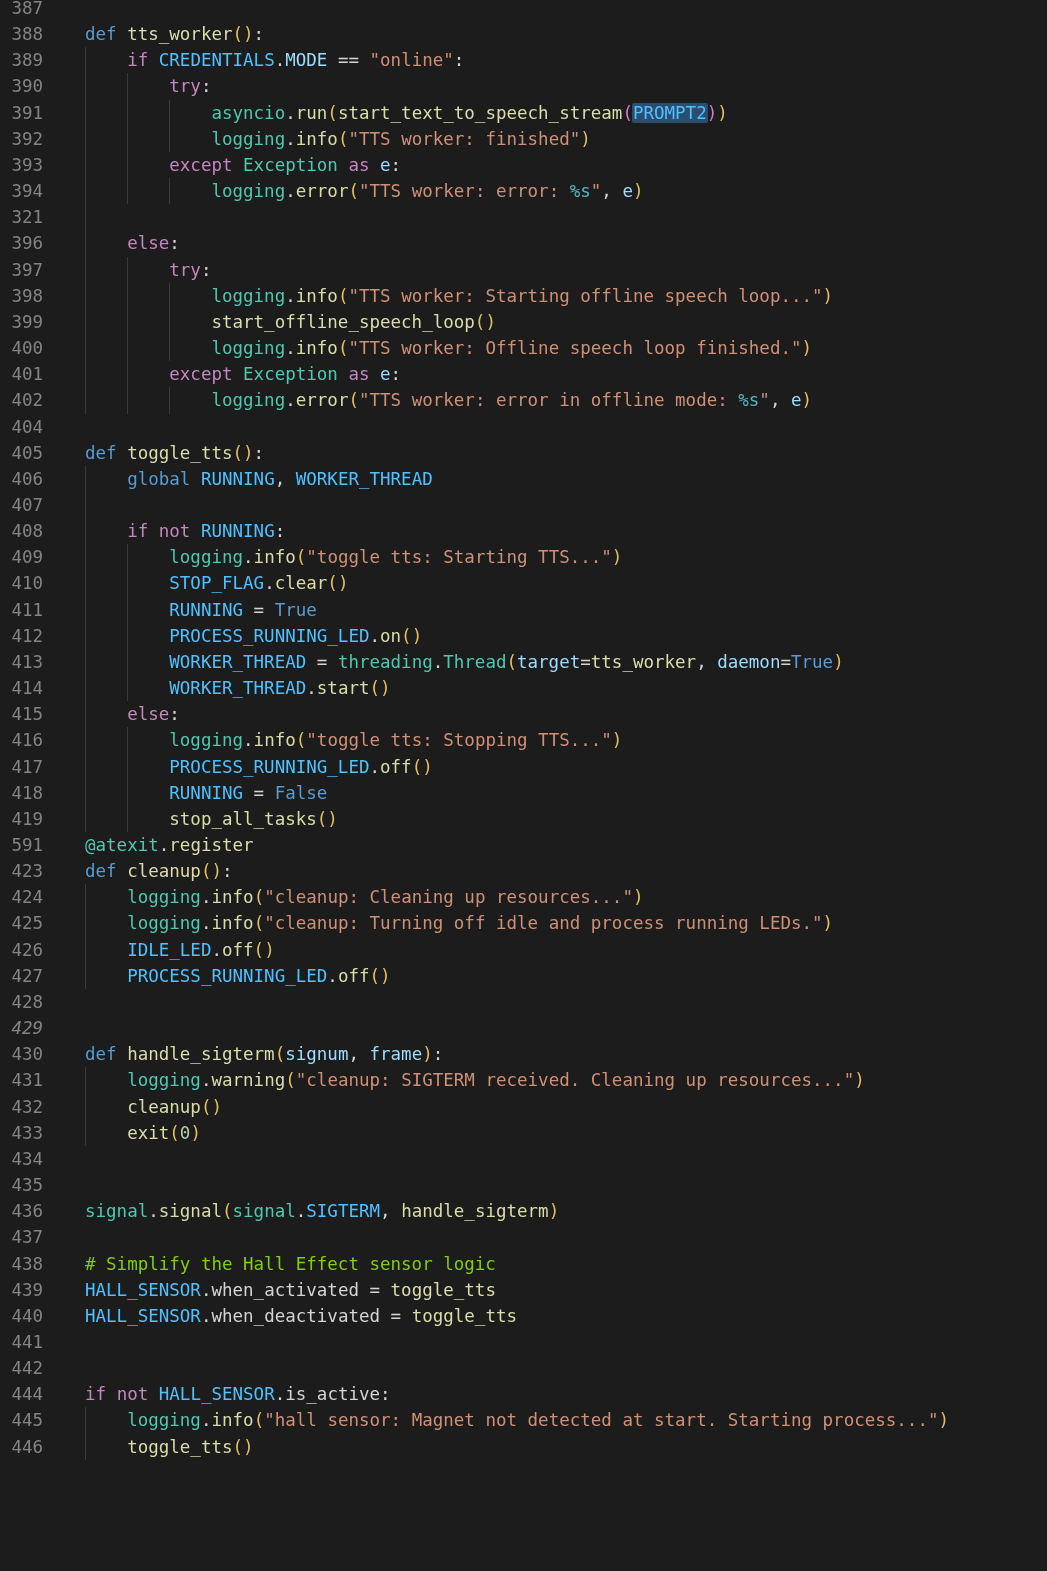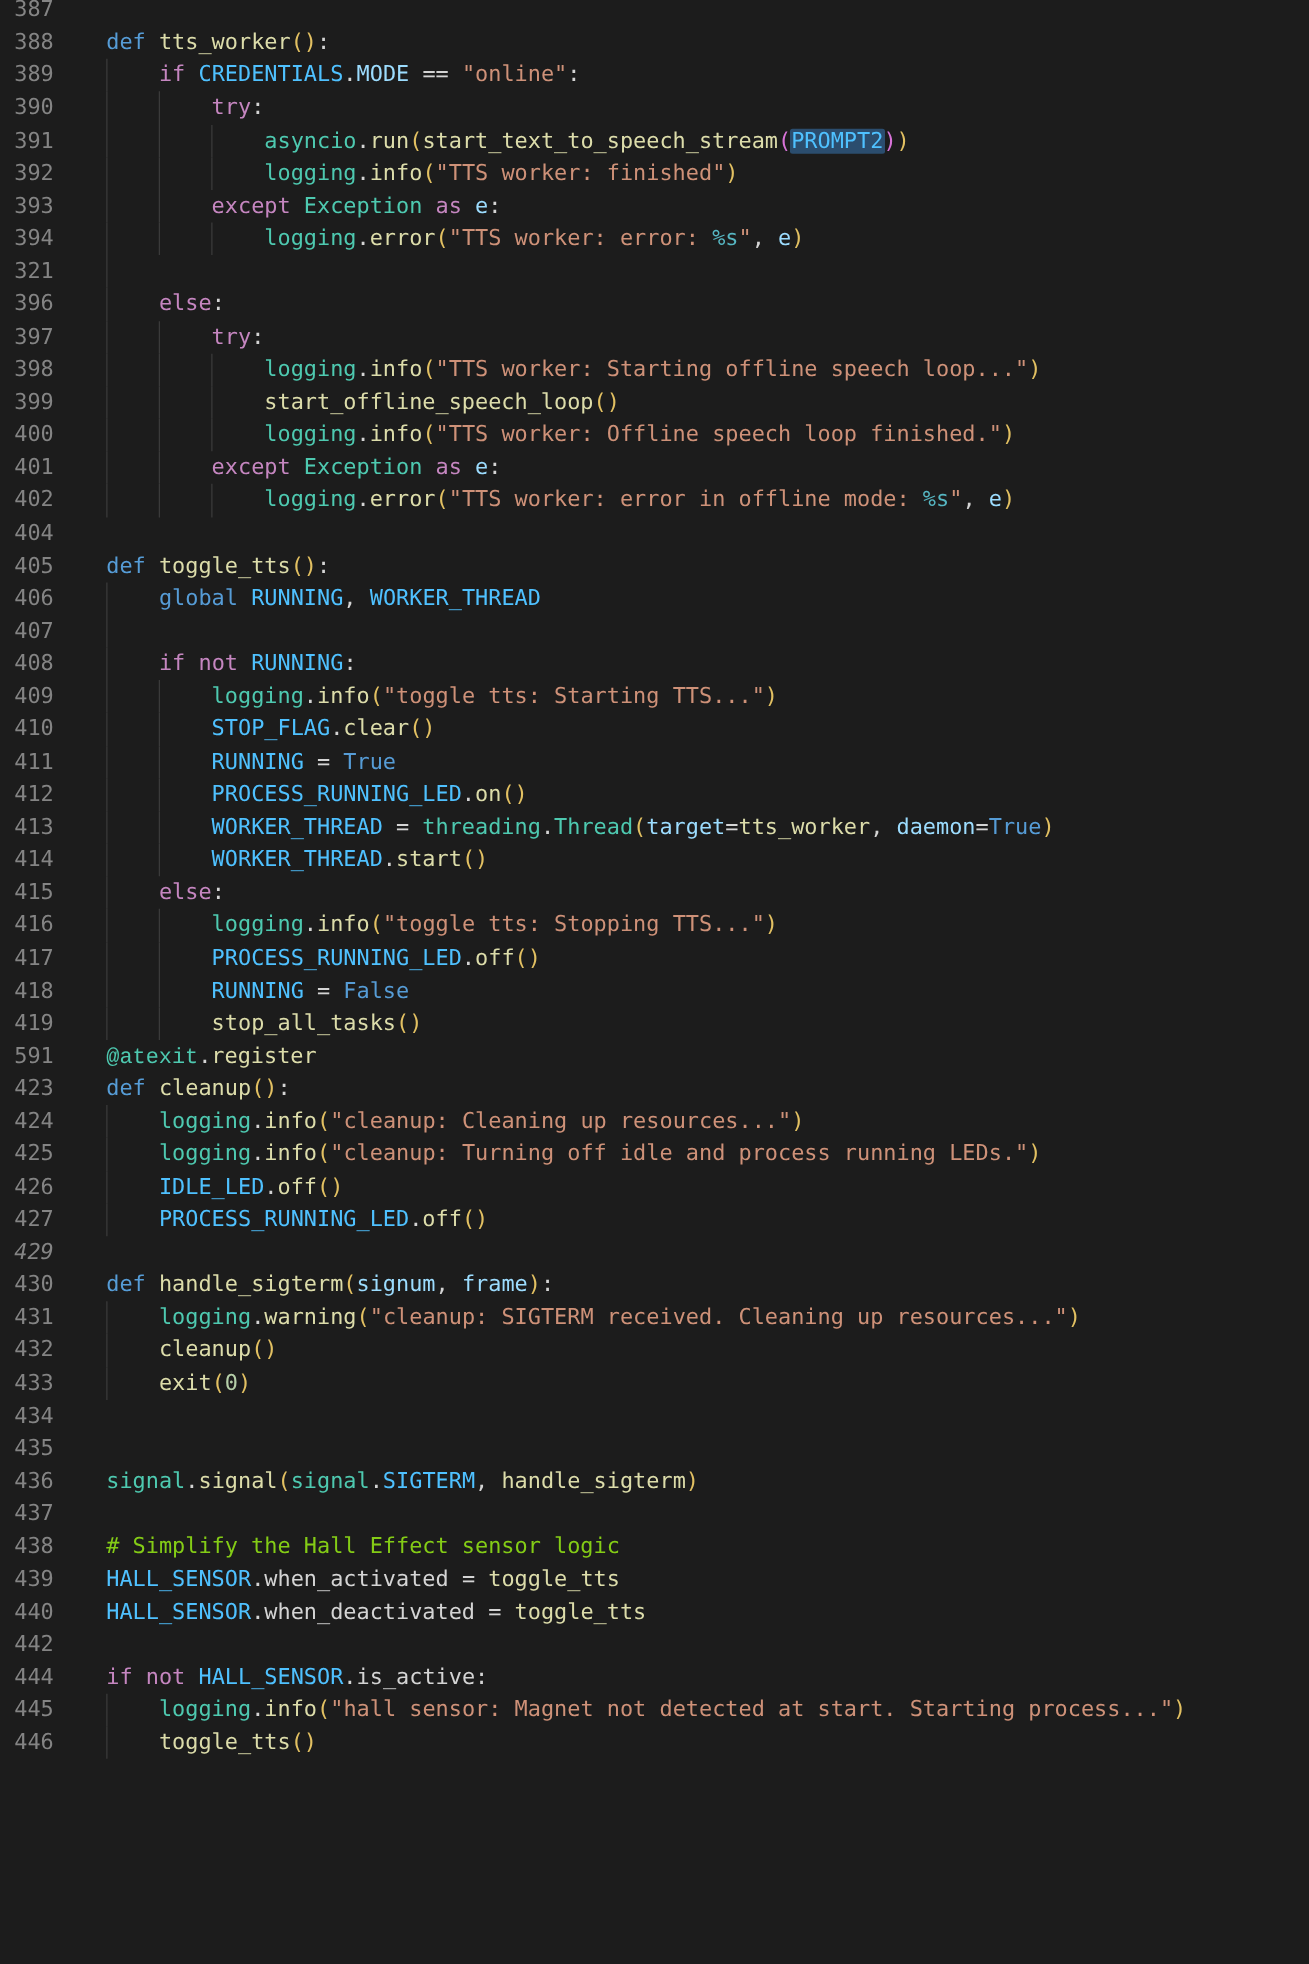--- a/index.html
+++ b/index.html
@@ -55,35 +55,37 @@
     <div class="line"><span class="ln" style="color: rgb(132, 132, 132);">410</span><span class="code"><i class="guide" style="left: 0ch; background: rgb(58, 58, 58);"></i><i class="guide" style="left: 4ch; background: rgb(58, 58, 58);"></i><span class="tk tk-ws" style="color: rgb(212, 212, 212);">        </span><span class="tk tk-cst" style="color: rgb(79, 193, 255);">STOP_FLAG</span><span class="tk tk-pl" style="color: rgb(212, 212, 212);">.</span><span class="tk tk-fn" style="color: rgb(220, 220, 170);">clear</span><span class="tk tk-b1" style="color: rgb(226, 192, 98);">()</span></span></div>
     <div class="line"><span class="ln" style="color: rgb(132, 132, 132);">411</span><span class="code"><i class="guide" style="left: 0ch; background: rgb(58, 58, 58);"></i><i class="guide" style="left: 4ch; background: rgb(58, 58, 58);"></i><span class="tk tk-ws" style="color: rgb(212, 212, 212);">        </span><span class="tk tk-cst" style="color: rgb(79, 193, 255);">RUNNING</span><span class="tk tk-pl" style="color: rgb(212, 212, 212);"> = </span><span class="tk tk-kw2" style="color: rgb(86, 156, 214);">True</span></span></div>
     <div class="line"><span class="ln" style="color: rgb(132, 132, 132);">412</span><span class="code"><i class="guide" style="left: 0ch; background: rgb(58, 58, 58);"></i><i class="guide" style="left: 4ch; background: rgb(58, 58, 58);"></i><span class="tk tk-ws" style="color: rgb(212, 212, 212);">        </span><span class="tk tk-cst" style="color: rgb(79, 193, 255);">PROCESS_RUNNING_LED</span><span class="tk tk-pl" style="color: rgb(212, 212, 212);">.</span><span class="tk tk-fn" style="color: rgb(220, 220, 170);">on</span><span class="tk tk-b1" style="color: rgb(226, 192, 98);">()</span></span></div>
     <div class="line"><span class="ln" style="color: rgb(132, 132, 132);">413</span><span class="code"><i class="guide" style="left: 0ch; background: rgb(58, 58, 58);"></i><i class="guide" style="left: 4ch; background: rgb(58, 58, 58);"></i><span class="tk tk-ws" style="color: rgb(212, 212, 212);">        </span><span class="tk tk-cst" style="color: rgb(79, 193, 255);">WORKER_THREAD</span><span class="tk tk-pl" style="color: rgb(212, 212, 212);"> = </span><span class="tk tk-mod" style="color: rgb(78, 201, 176);">threading</span><span class="tk tk-pl" style="color: rgb(212, 212, 212);">.</span><span class="tk tk-mod" style="color: rgb(78, 201, 176);">Thread</span><span class="tk tk-b1" style="color: rgb(226, 192, 98);">(</span><span class="tk tk-var" style="color: rgb(156, 220, 254);">target</span><span class="tk tk-pl" style="color: rgb(212, 212, 212);">=</span><span class="tk tk-fn" style="color: rgb(220, 220, 170);">tts_worker</span><span class="tk tk-pl" style="color: rgb(212, 212, 212);">, </span><span class="tk tk-var" style="color: rgb(156, 220, 254);">daemon</span><span class="tk tk-pl" style="color: rgb(212, 212, 212);">=</span><span class="tk tk-kw2" style="color: rgb(86, 156, 214);">True</span><span class="tk tk-b1" style="color: rgb(226, 192, 98);">)</span></span></div>
     <div class="line"><span class="ln" style="color: rgb(132, 132, 132);">414</span><span class="code"><i class="guide" style="left: 0ch; background: rgb(58, 58, 58);"></i><i class="guide" style="left: 4ch; background: rgb(58, 58, 58);"></i><span class="tk tk-ws" style="color: rgb(212, 212, 212);">        </span><span class="tk tk-cst" style="color: rgb(79, 193, 255);">WORKER_THREAD</span><span class="tk tk-pl" style="color: rgb(212, 212, 212);">.</span><span class="tk tk-fn" style="color: rgb(220, 220, 170);">start</span><span class="tk tk-b1" style="color: rgb(226, 192, 98);">()</span></span></div>
     <div class="line"><span class="ln" style="color: rgb(132, 132, 132);">415</span><span class="code"><i class="guide" style="left: 0ch; background: rgb(58, 58, 58);"></i><span class="tk tk-ws" style="color: rgb(212, 212, 212);">    </span><span class="tk tk-kw" style="color: rgb(197, 134, 192);">else</span><span class="tk tk-pl" style="color: rgb(212, 212, 212);">:</span></span></div>
     <div class="line"><span class="ln" style="color: rgb(132, 132, 132);">416</span><span class="code"><i class="guide" style="left: 0ch; background: rgb(58, 58, 58);"></i><i class="guide" style="left: 4ch; background: rgb(58, 58, 58);"></i><span class="tk tk-ws" style="color: rgb(212, 212, 212);">        </span><span class="tk tk-mod" style="color: rgb(78, 201, 176);">logging</span><span class="tk tk-pl" style="color: rgb(212, 212, 212);">.</span><span class="tk tk-fn" style="color: rgb(220, 220, 170);">info</span><span class="tk tk-b1" style="color: rgb(226, 192, 98);">(</span><span class="tk tk-str" style="color: rgb(206, 145, 120);">"toggle tts: Stopping TTS..."</span><span class="tk tk-b1" style="color: rgb(226, 192, 98);">)</span></span></div>
     <div class="line"><span class="ln" style="color: rgb(132, 132, 132);">417</span><span class="code"><i class="guide" style="left: 0ch; background: rgb(58, 58, 58);"></i><i class="guide" style="left: 4ch; background: rgb(58, 58, 58);"></i><span class="tk tk-ws" style="color: rgb(212, 212, 212);">        </span><span class="tk tk-cst" style="color: rgb(79, 193, 255);">PROCESS_RUNNING_LED</span><span class="tk tk-pl" style="color: rgb(212, 212, 212);">.</span><span class="tk tk-fn" style="color: rgb(220, 220, 170);">off</span><span class="tk tk-b1" style="color: rgb(226, 192, 98);">()</span></span></div>
     <div class="line"><span class="ln" style="color: rgb(132, 132, 132);">418</span><span class="code"><i class="guide" style="left: 0ch; background: rgb(58, 58, 58);"></i><i class="guide" style="left: 4ch; background: rgb(58, 58, 58);"></i><span class="tk tk-ws" style="color: rgb(212, 212, 212);">        </span><span class="tk tk-cst" style="color: rgb(79, 193, 255);">RUNNING</span><span class="tk tk-pl" style="color: rgb(212, 212, 212);"> = </span><span class="tk tk-kw2" style="color: rgb(86, 156, 214);">False</span></span></div>
     <div class="line"><span class="ln" style="color: rgb(132, 132, 132);">419</span><span class="code"><i class="guide" style="left: 0ch; background: rgb(58, 58, 58);"></i><i class="guide" style="left: 4ch; background: rgb(58, 58, 58);"></i><span class="tk tk-ws" style="color: rgb(212, 212, 212);">        </span><span class="tk tk-fn" style="color: rgb(220, 220, 170);">stop_all_tasks</span><span class="tk tk-b1" style="color: rgb(226, 192, 98);">()</span></span></div>
-    <div class="line"><span class="ln" style="color: rgb(132, 132, 132);">591</span><span class="code"><span class="tk tk-mod" style="color: rgb(78, 201, 176); font-family: Liberation Mono, monospace;">@atexit</span><span class="tk tk-pl" style="color: rgb(212, 212, 212);">.</span><span class="tk tk-fn" style="color: rgb(220, 220, 170);">register</span></span></div>
+    <div class="line"><span class="ln" style="color: rgb(132, 132, 132);">591</span><span class="code"><span class="tk tk-mod" style="color: rgb(78, 201, 176);">@atexit</span><span class="tk tk-pl" style="color: rgb(212, 212, 212);">.</span><span class="tk tk-fn" style="color: rgb(220, 220, 170);">register</span></span></div>
     <div class="line"><span class="ln" style="color: rgb(132, 132, 132);">423</span><span class="code"><span class="tk tk-kw2" style="color: rgb(86, 156, 214);">def</span><span class="tk tk-pl" style="color: rgb(212, 212, 212);"> </span><span class="tk tk-fn" style="color: rgb(220, 220, 170);">cleanup</span><span class="tk tk-b1" style="color: rgb(226, 192, 98);">()</span><span class="tk tk-pl" style="color: rgb(212, 212, 212);">:</span></span></div>
     <div class="line"><span class="ln" style="color: rgb(132, 132, 132);">424</span><span class="code"><i class="guide" style="left: 0ch; background: rgb(58, 58, 58);"></i><span class="tk tk-ws" style="color: rgb(212, 212, 212);">    </span><span class="tk tk-mod" style="color: rgb(78, 201, 176);">logging</span><span class="tk tk-pl" style="color: rgb(212, 212, 212);">.</span><span class="tk tk-fn" style="color: rgb(220, 220, 170);">info</span><span class="tk tk-b1" style="color: rgb(226, 192, 98);">(</span><span class="tk tk-str" style="color: rgb(206, 145, 120);">"cleanup: Cleaning up resources..."</span><span class="tk tk-b1" style="color: rgb(226, 192, 98);">)</span></span></div>
     <div class="line"><span class="ln" style="color: rgb(132, 132, 132);">425</span><span class="code"><i class="guide" style="left: 0ch; background: rgb(58, 58, 58);"></i><span class="tk tk-ws" style="color: rgb(212, 212, 212);">    </span><span class="tk tk-mod" style="color: rgb(78, 201, 176);">logging</span><span class="tk tk-pl" style="color: rgb(212, 212, 212);">.</span><span class="tk tk-fn" style="color: rgb(220, 220, 170);">info</span><span class="tk tk-b1" style="color: rgb(226, 192, 98);">(</span><span class="tk tk-str" style="color: rgb(206, 145, 120);">"cleanup: Turning off idle and process running LEDs."</span><span class="tk tk-b1" style="color: rgb(226, 192, 98);">)</span></span></div>
     <div class="line"><span class="ln" style="color: rgb(132, 132, 132);">426</span><span class="code"><i class="guide" style="left: 0ch; background: rgb(58, 58, 58);"></i><span class="tk tk-ws" style="color: rgb(212, 212, 212);">    </span><span class="tk tk-cst" style="color: rgb(79, 193, 255);">IDLE_LED</span><span class="tk tk-pl" style="color: rgb(212, 212, 212);">.</span><span class="tk tk-fn" style="color: rgb(220, 220, 170);">off</span><span class="tk tk-b1" style="color: rgb(226, 192, 98);">()</span></span></div>
     <div class="line"><span class="ln" style="color: rgb(132, 132, 132);">427</span><span class="code"><i class="guide" style="left: 0ch; background: rgb(58, 58, 58);"></i><span class="tk tk-ws" style="color: rgb(212, 212, 212);">    </span><span class="tk tk-cst" style="color: rgb(79, 193, 255);">PROCESS_RUNNING_LED</span><span class="tk tk-pl" style="color: rgb(212, 212, 212);">.</span><span class="tk tk-fn" style="color: rgb(220, 220, 170);">off</span><span class="tk tk-b1" style="color: rgb(226, 192, 98);">()</span></span></div>
+    <div class="line"><span class="ln" style="color: rgb(132, 132, 132);">428</span><span class="code"></span></div>
     <div class="line"><span class="ln" style="color: rgb(132, 132, 132); font-style: italic;">429</span><span class="code"></span></div>
     <div class="line"><span class="ln" style="color: rgb(132, 132, 132);">430</span><span class="code"><span class="tk tk-kw2" style="color: rgb(86, 156, 214);">def</span><span class="tk tk-pl" style="color: rgb(212, 212, 212);"> </span><span class="tk tk-fn" style="color: rgb(220, 220, 170);">handle_sigterm</span><span class="tk tk-b1" style="color: rgb(226, 192, 98);">(</span><span class="tk tk-var" style="color: rgb(156, 220, 254);">signum</span><span class="tk tk-pl" style="color: rgb(212, 212, 212);">, </span><span class="tk tk-var" style="color: rgb(156, 220, 254);">frame</span><span class="tk tk-b1" style="color: rgb(226, 192, 98);">)</span><span class="tk tk-pl" style="color: rgb(212, 212, 212);">:</span></span></div>
     <div class="line"><span class="ln" style="color: rgb(132, 132, 132);">431</span><span class="code"><i class="guide" style="left: 0ch; background: rgb(58, 58, 58);"></i><span class="tk tk-ws" style="color: rgb(212, 212, 212);">    </span><span class="tk tk-mod" style="color: rgb(78, 201, 176);">logging</span><span class="tk tk-pl" style="color: rgb(212, 212, 212);">.</span><span class="tk tk-fn" style="color: rgb(220, 220, 170);">warning</span><span class="tk tk-b1" style="color: rgb(226, 192, 98);">(</span><span class="tk tk-str" style="color: rgb(206, 145, 120);">"cleanup: SIGTERM received. Cleaning up resources..."</span><span class="tk tk-b1" style="color: rgb(226, 192, 98);">)</span></span></div>
     <div class="line"><span class="ln" style="color: rgb(132, 132, 132);">432</span><span class="code"><i class="guide" style="left: 0ch; background: rgb(58, 58, 58);"></i><span class="tk tk-ws" style="color: rgb(212, 212, 212);">    </span><span class="tk tk-fn" style="color: rgb(220, 220, 170);">cleanup</span><span class="tk tk-b1" style="color: rgb(226, 192, 98);">()</span></span></div>
     <div class="line"><span class="ln" style="color: rgb(132, 132, 132);">433</span><span class="code"><i class="guide" style="left: 0ch; background: rgb(58, 58, 58);"></i><span class="tk tk-ws" style="color: rgb(212, 212, 212);">    </span><span class="tk tk-fn" style="color: rgb(220, 220, 170);">exit</span><span class="tk tk-b1" style="color: rgb(226, 192, 98);">(</span><span class="tk tk-num" style="color: rgb(181, 206, 168);">0</span><span class="tk tk-b1" style="color: rgb(226, 192, 98);">)</span></span></div>
     <div class="line"><span class="ln" style="color: rgb(132, 132, 132);">434</span><span class="code"></span></div>
     <div class="line"><span class="ln" style="color: rgb(132, 132, 132);">435</span><span class="code"></span></div>
     <div class="line"><span class="ln" style="color: rgb(132, 132, 132);">436</span><span class="code"><span class="tk tk-mod" style="color: rgb(78, 201, 176);">signal</span><span class="tk tk-pl" style="color: rgb(212, 212, 212);">.</span><span class="tk tk-fn" style="color: rgb(220, 220, 170);">signal</span><span class="tk tk-b1" style="color: rgb(226, 192, 98);">(</span><span class="tk tk-mod" style="color: rgb(78, 201, 176);">signal</span><span class="tk tk-pl" style="color: rgb(212, 212, 212);">.</span><span class="tk tk-cst" style="color: rgb(79, 193, 255);">SIGTERM</span><span class="tk tk-pl" style="color: rgb(212, 212, 212);">, </span><span class="tk tk-fn" style="color: rgb(220, 220, 170);">handle_sigterm</span><span class="tk tk-b1" style="color: rgb(226, 192, 98);">)</span></span></div>
     <div class="line"><span class="ln" style="color: rgb(132, 132, 132);">437</span><span class="code"></span></div>
     <div class="line"><span class="ln" style="color: rgb(132, 132, 132);">438</span><span class="code"><span class="tk tk-cmt" style="color: #84cc16;"># Simplify the Hall Effect sensor logic</span></span></div>
     <div class="line"><span class="ln" style="color: rgb(132, 132, 132);">439</span><span class="code"><span class="tk tk-cst" style="color: rgb(79, 193, 255);">HALL_SENSOR</span><span class="tk tk-pl" style="color: rgb(212, 212, 212);">.</span><span class="tk tk-prop" style="color: rgb(212, 212, 212);">when_activated</span><span class="tk tk-pl" style="color: rgb(212, 212, 212);"> = </span><span class="tk tk-fn" style="color: rgb(220, 220, 170);">toggle_tts</span></span></div>
     <div class="line"><span class="ln" style="color: rgb(132, 132, 132);">440</span><span class="code"><span class="tk tk-cst" style="color: rgb(79, 193, 255);">HALL_SENSOR</span><span class="tk tk-pl" style="color: rgb(212, 212, 212);">.</span><span class="tk tk-prop" style="color: rgb(212, 212, 212);">when_deactivated</span><span class="tk tk-pl" style="color: rgb(212, 212, 212);"> = </span><span class="tk tk-fn" style="color: rgb(220, 220, 170);">toggle_tts</span></span></div>
+    <div class="line"><span class="ln" style="color: rgb(132, 132, 132);">441</span><span class="code"></span></div>
     <div class="line"><span class="ln" style="color: rgb(132, 132, 132);">442</span><span class="code"></span></div>
     <div class="line"><span class="ln" style="color: rgb(132, 132, 132);">444</span><span class="code"><span class="tk tk-kw" style="color: rgb(197, 134, 192);">if</span><span class="tk tk-pl" style="color: rgb(212, 212, 212);"> </span><span class="tk tk-kw" style="color: rgb(197, 134, 192);">not</span><span class="tk tk-pl" style="color: rgb(212, 212, 212);"> </span><span class="tk tk-cst" style="color: rgb(79, 193, 255);">HALL_SENSOR</span><span class="tk tk-pl" style="color: rgb(212, 212, 212);">.</span><span class="tk tk-prop" style="color: rgb(212, 212, 212);">is_active</span><span class="tk tk-pl" style="color: rgb(212, 212, 212);">:</span></span></div>
     <div class="line"><span class="ln" style="color: rgb(132, 132, 132);">445</span><span class="code"><i class="guide" style="left: 0ch; background: rgb(58, 58, 58);"></i><span class="tk tk-ws" style="color: rgb(212, 212, 212);">    </span><span class="tk tk-mod" style="color: rgb(78, 201, 176);">logging</span><span class="tk tk-pl" style="color: rgb(212, 212, 212);">.</span><span class="tk tk-fn" style="color: rgb(220, 220, 170);">info</span><span class="tk tk-b1" style="color: rgb(226, 192, 98);">(</span><span class="tk tk-str" style="color: rgb(206, 145, 120);">"hall sensor: Magnet not detected at start. Starting process..."</span><span class="tk tk-b1" style="color: rgb(226, 192, 98);">)</span></span></div>
     <div class="line"><span class="ln" style="color: rgb(132, 132, 132);">446</span><span class="code"><i class="guide" style="left: 0ch; background: rgb(58, 58, 58);"></i><span class="tk tk-ws" style="color: rgb(212, 212, 212);">    </span><span class="tk tk-fn" style="color: rgb(220, 220, 170);">toggle_tts</span><span class="tk tk-b1" style="color: rgb(226, 192, 98);">()</span></span></div>
   </div>
 
 </body></html>

